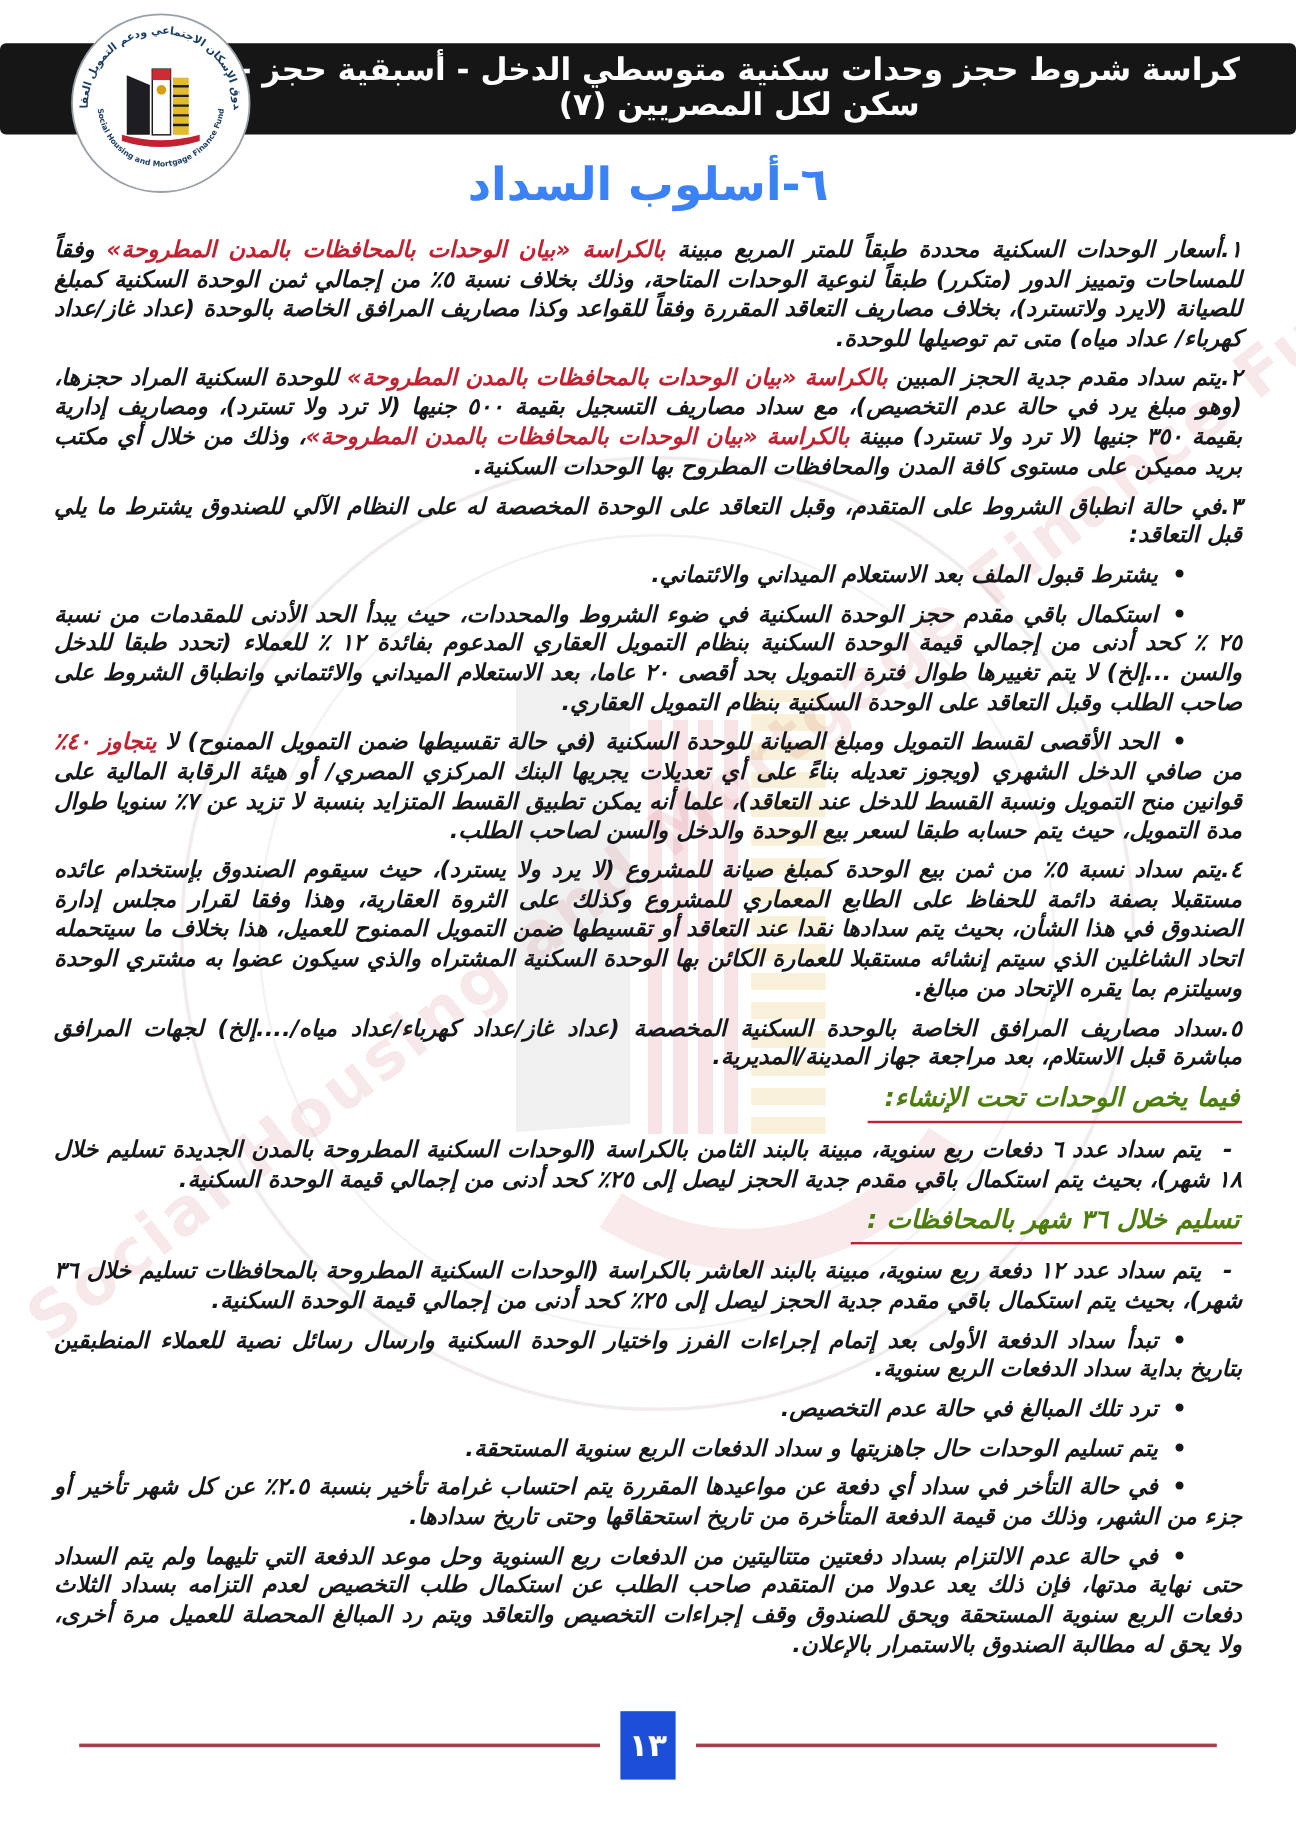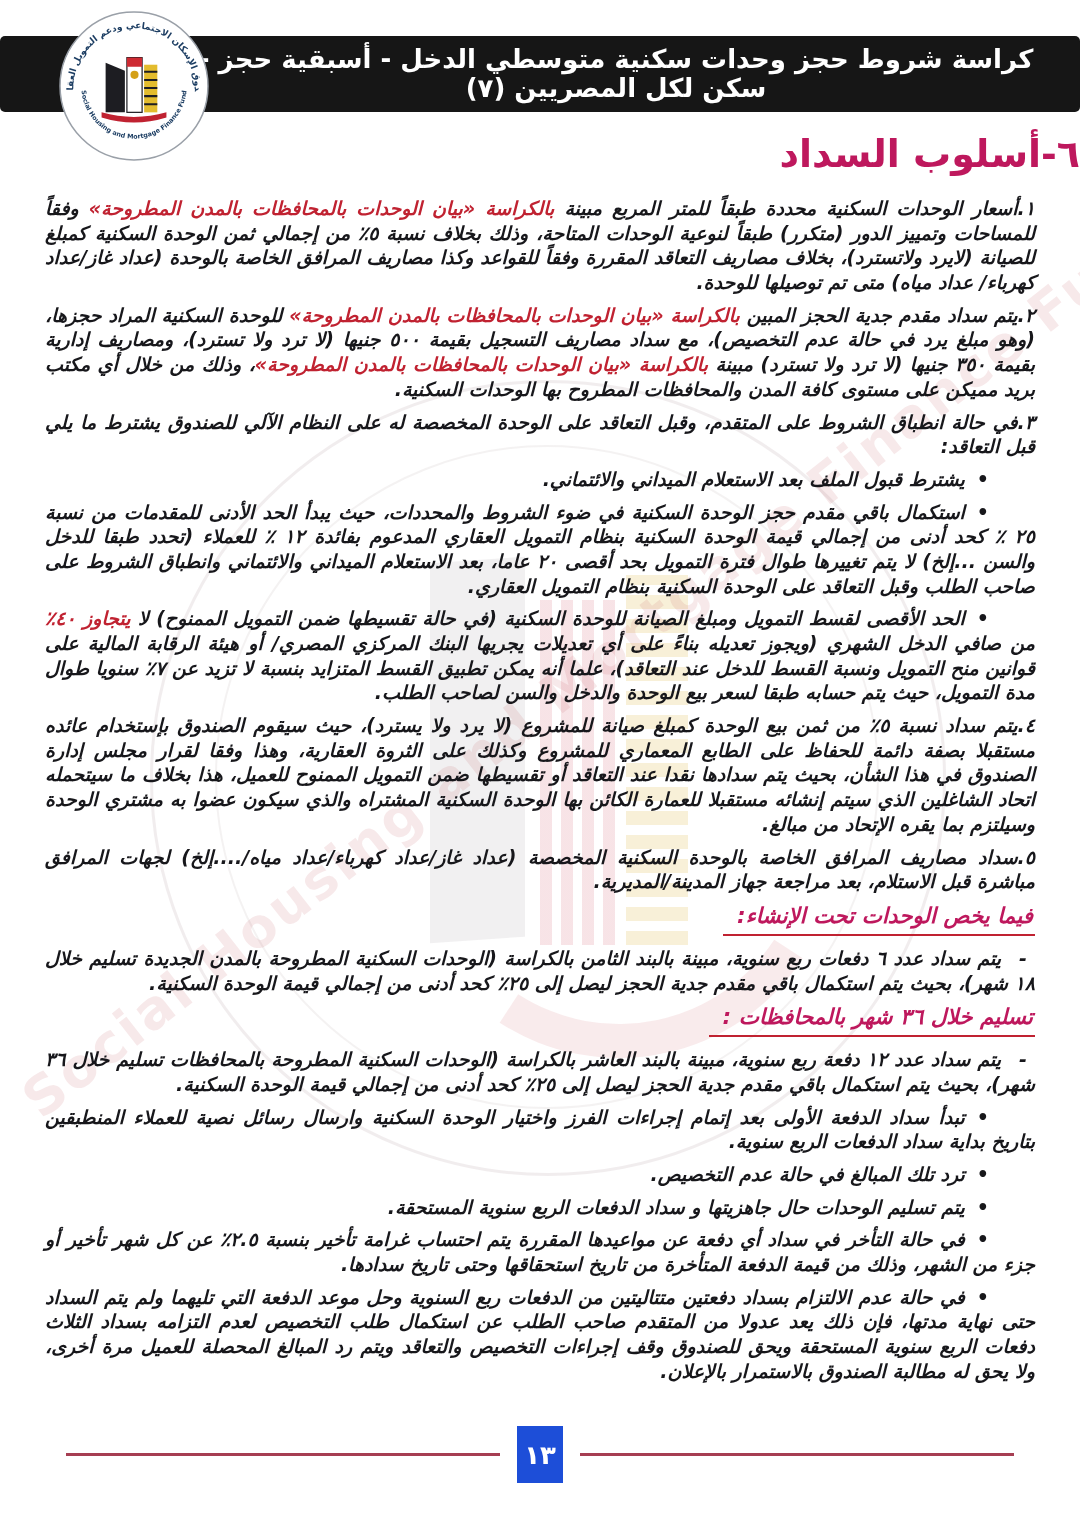--- a/index.html
+++ b/index.html
@@ -28,33 +28,33 @@
     color:rgba(190,85,95,0.13);white-space:nowrap;}
   
   .header-band{position:absolute;top:36px;left:0;right:0;height:76px;
     background:#161616;border-radius:5px;display:flex;align-items:center;z-index:2;}
   .banner-title{flex:1;margin-left:178px;padding:0 38px 0 12px;
     direction:rtl;text-align:center;color:#ffffff;
     font-size:26px;font-weight:bold;line-height:1.1;}
   .logo-wrap{position:absolute;top:10px;left:58px;width:152px;height:152px;z-index:3;}
   
   .section-title{position:absolute;top:132px;left:0;right:0;z-index:1;
-    direction:rtl;text-align:right;color:#be185d;
+    direction:rtl;text-align:center;color:#3b82f6;
     font-size:38px;font-weight:bold;}
   
   .doc-body{position:absolute;top:196px;left:45px;right:45px;z-index:1;direction:rtl;}
   .block{font-size:19px;line-height:1.3;font-weight:bold;color:#17171b;
     text-align:justify;margin:0 0 8px 0;font-style:italic;}
   .block .red{color:#c02231;}
   .bullet{text-indent:46px;}
   .bullet .marker{padding-left:12px;}
   .dash{text-indent:8px;}
   .dash .marker{padding-left:18px;}
   .red-heading{text-align:right;margin:4px 0 10px 0;}
-  .red-heading .heading-text{display:inline-block;color:#be185d;font-size:21.5px;
+  .red-heading .heading-text{display:inline-block;color:#4d7c0f;font-size:21.5px;
     font-weight:bold;border-bottom:2.5px solid #c02231;padding:0 2px 4px 14px;}
   
   .footer{position:absolute;left:0;right:0;bottom:0;height:100px;z-index:1;}
   .footer-line{position:absolute;top:27px;height:3px;background:#a63e52;}
   .footer-line.left{left:66px;width:434px;}
   .footer-line.right{right:66px;width:434px;}
   .page-number-box{position:absolute;top:0;left:50%;transform:translateX(-50%);
     width:46px;height:57px;background:#1d4ed8;
     display:flex;align-items:center;justify-content:center;
     color:#ffffff;font-size:26px;font-weight:bold;}

